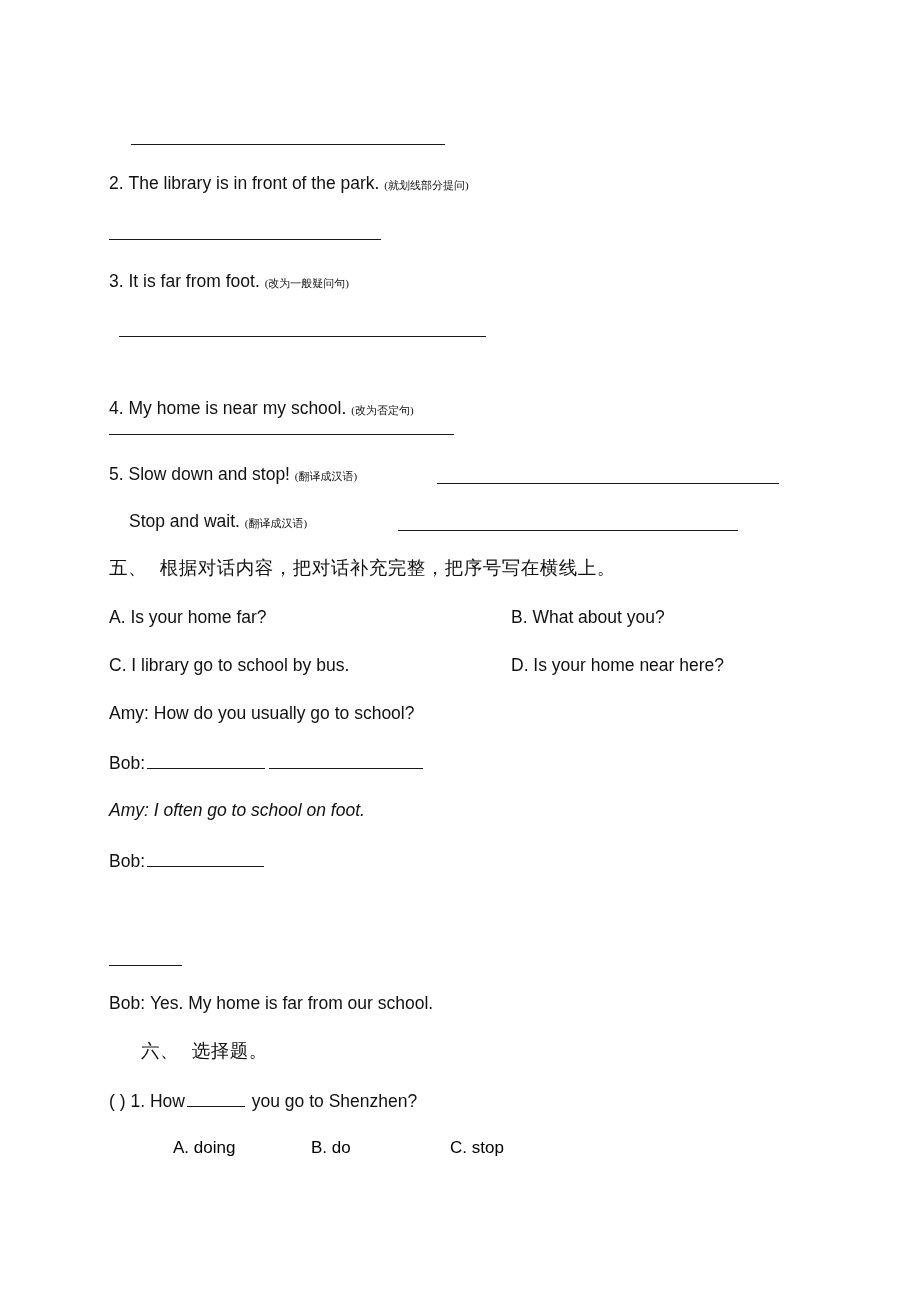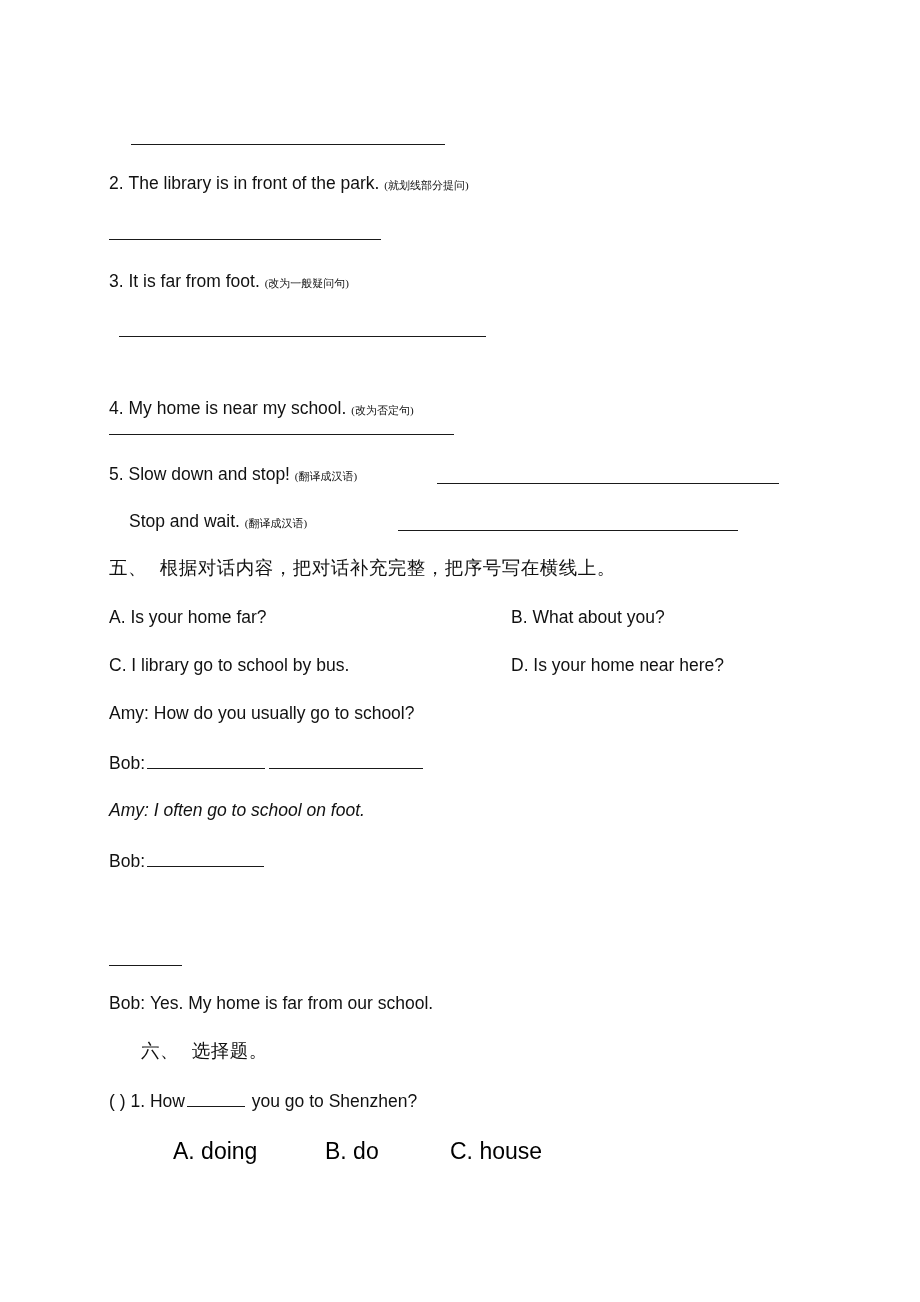--- a/index.html
+++ b/index.html
@@ -63,21 +63,21 @@
     position: absolute;
     font-family: "Liberation Sans", sans-serif;
     font-size: 17.5px;
     line-height: 20px;
     text-align: justify;
     text-align-last: justify;
     white-space: normal;
   }
   .opt-col {
     position: absolute;
-    font-size: 23px;
+    font-size: 17px;
     white-space: nowrap;
   }
 </style>
 </head>
 <body>
 
 <div class="page">
 
   <div class="rule" style="left:131px; top:144px; width:314px;"></div>
 
@@ -140,16 +140,16 @@
 
   <div class="row" style="left:109px; top:1041px;margin-left:32px;">
     <span class="cn-head">六、</span><span class="cn-head">&nbsp;&nbsp;</span><span class="cn-head">选择题。</span>
   </div>
 
   <div class="row" style="left:109px; top:1089px;">
     <span class="en">(      )</span><span class="en">&nbsp;</span><span class="en">1.</span><span class="en">&nbsp;</span><span class="en">How</span><span class="inline-blank" style="width:58px;"></span><span class="en">&nbsp;</span><span class="en">you go to Shenzhen?</span>
   </div>
 
   <div class="opt-col en" style="left:173px; top:1138px;">A. doing</div>
-  <div class="opt-col en" style="left:325px; top:1138px;text-align:right;">B. do</div>
-  <div class="opt-col en" style="left:450px; top:1138px;">C. house</div>
+  <div class="opt-col en" style="left:311px; top:1138px;text-align:right;">B. do</div>
+  <div class="opt-col en" style="left:450px; top:1138px;">C. stop</div>
 
 </div>
 
 </body></html>

